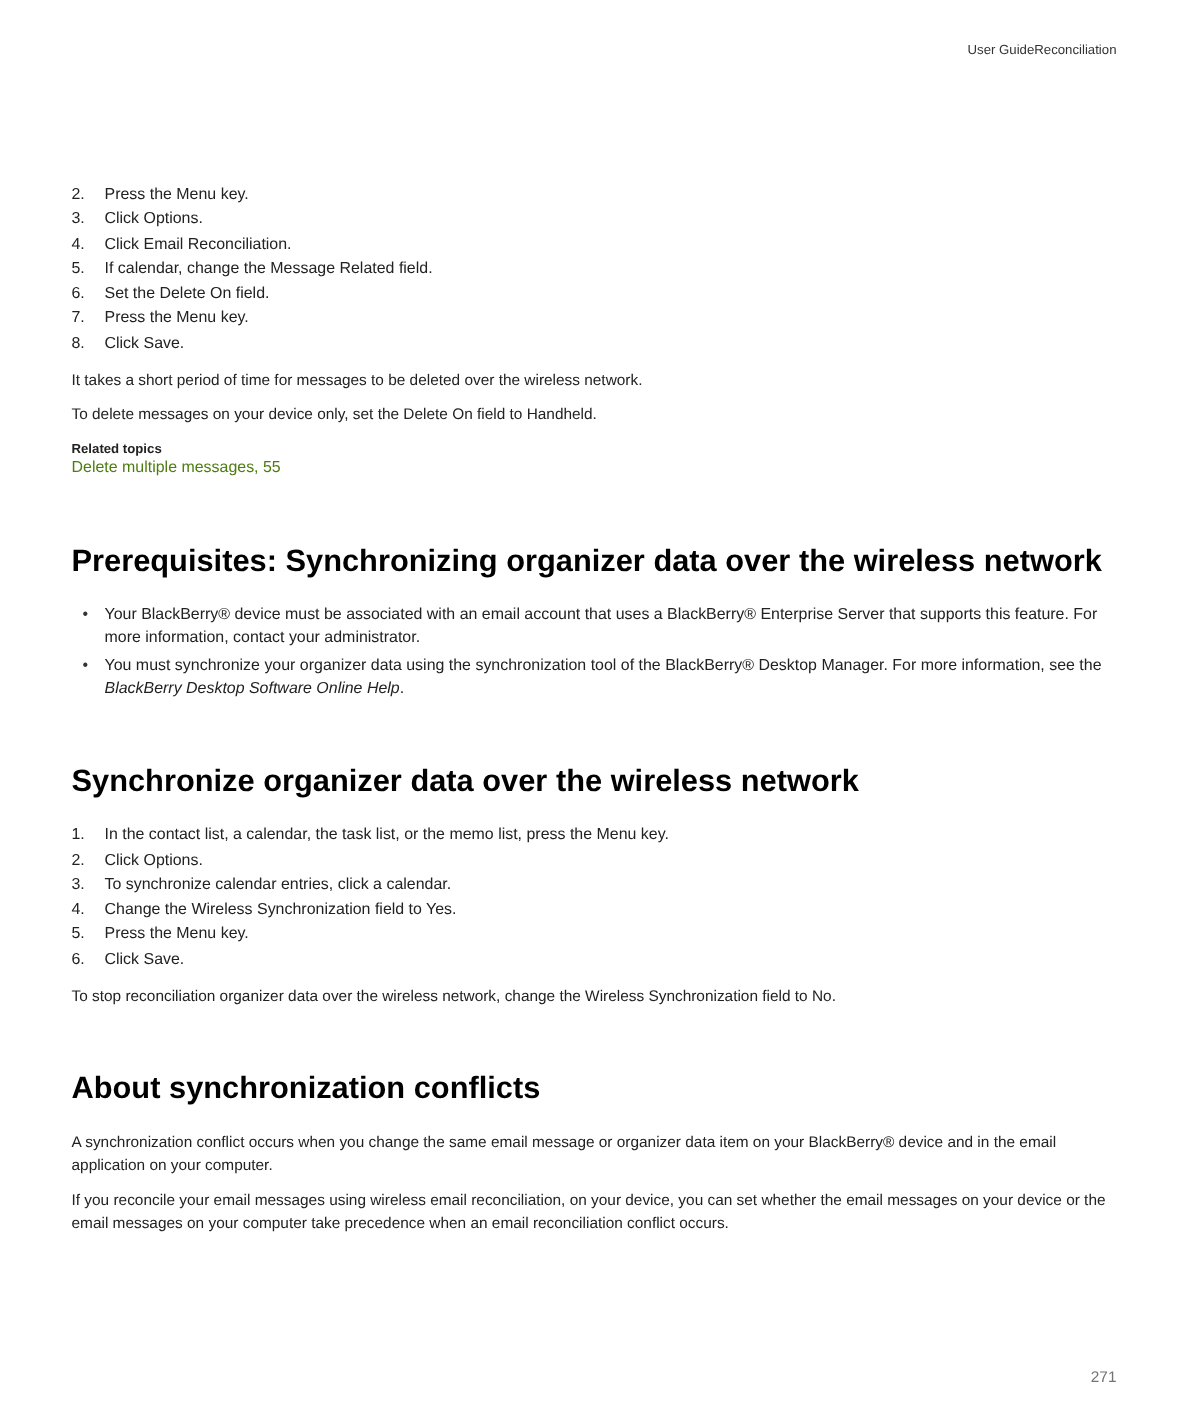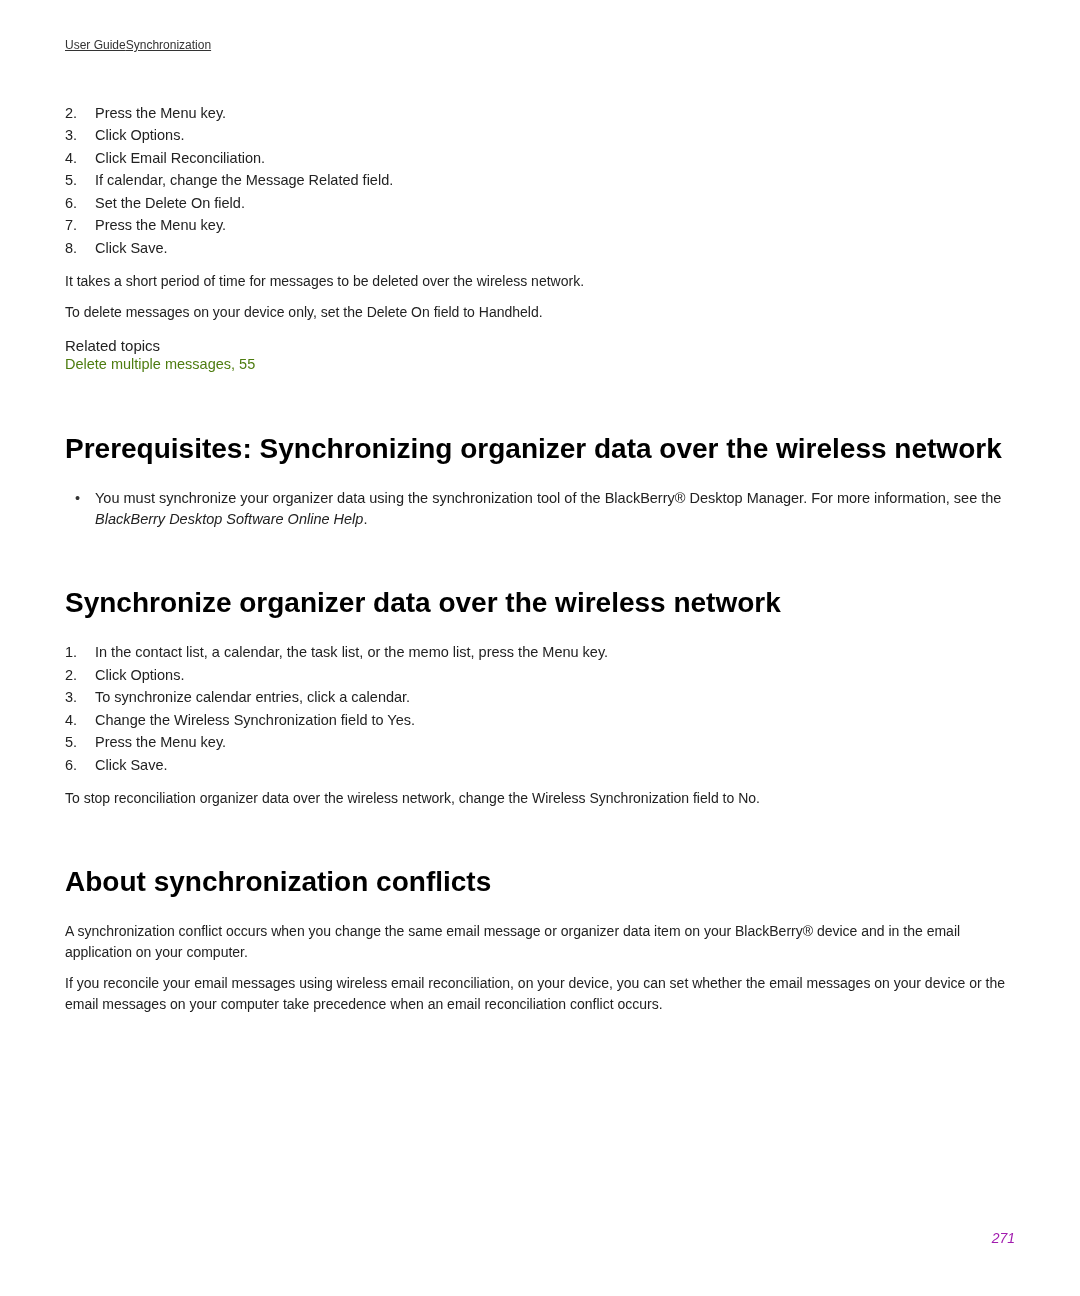--- a/index.html
+++ b/index.html
@@ -11,25 +11,24 @@
       font-family: -apple-system, BlinkMacSystemFont, "Segoe UI", Arial, sans-serif;
       background: #ffffff;
       width: 1080px;
       height: 1296px;
       padding: 38px 65px 40px 65px;
       color: #222;
       position: relative;
     }
     .header {
       display: flex;
-      justify-content: flex-start;
+      justify-content: flex-end;
       font-size: 12px;
       color: #333;
-      margin-bottom: 50px;
-      text-decoration: underline;
+      margin-bottom: 114px;
     }
     ol.steps {
       list-style: none;
       margin-left: 0;
       margin-bottom: 12px;
     }
     ol.steps li {
       font-size: 14.5px;
       line-height: 1.55;
       padding-left: 30px;
@@ -41,22 +40,22 @@
       width: 22px;
       text-align: left;
     }
     .body-text {
       font-size: 14px;
       line-height: 1.5;
       margin-top: 10px;
       margin-bottom: 10px;
     }
     .related-heading {
-      font-size: 15px;
-      font-weight: normal;
+      font-size: 12px;
+      font-weight: bold;
       margin-top: 14px;
     }
     .link {
       color: #4d7c0f;
       font-size: 14.5px;
       line-height: 1.5;
       cursor: pointer;
     }
     h2 {
       color: #000000;
@@ -82,36 +81,35 @@
       position: absolute;
       left: 10px;
       color: #333;
     }
     .italic {
       font-style: italic;
       text-align: center;
     }
     .page-number {
       position: absolute;
-      bottom: 50px;
+      bottom: 37px;
       right: 65px;
       font-size: 14px;
-      color: #a21caf;
-      font-style: italic;
+      color: #737373;
     }
     b {
       font-weight: normal;
     }
   </style>
 </head>
 <body>
 
 <div class="header">
   <span>User Guide</span>
-  <span>Synchronization</span>
+  <span>Reconciliation</span>
 </div>
 
 <ol class="steps">
   <li><span class="num">2.</span><span>Press the </span><b>Menu</b><span> key.</span></li>
   <li><span class="num">3.</span><span>Click </span><b>Options</b><span>.</span></li>
   <li><span class="num">4.</span><span>Click </span><b>Email Reconciliation</b><span>.</span></li>
   <li><span class="num">5.</span><span>If calendar, change the </span><b>Message Related</b><span> field.</span></li>
   <li><span class="num">6.</span><span>Set the </span><b>Delete On</b><span> field.</span></li>
   <li><span class="num">7.</span><span>Press the </span><b>Menu</b><span> key.</span></li>
   <li><span class="num">8.</span><span>Click </span><b>Save</b><span>.</span></li>
@@ -120,20 +118,21 @@
 <p class="body-text">It takes a short period of time for messages to be deleted over the wireless network.</p>
 
 <p class="body-text"><span>To delete messages on your device only, set the </span><b>Delete On</b><span> field to </span><b>Handheld</b><span>.</span></p>
 
 <p class="related-heading">Related topics</p>
 <p class="link">Delete multiple messages, 55</p>
 
 <h2>Prerequisites: Synchronizing organizer data over the wireless network</h2>
 
 <ul class="bullets">
+  <li><span>Your BlackBerry® device must be associated with an email account that uses a BlackBerry® Enterprise Server that supports this feature. For more information, contact your administrator.</span></li>
   <li><span>You must synchronize your organizer data using the synchronization tool of the BlackBerry® Desktop Manager. For more information, see the  </span><span class="italic">BlackBerry Desktop Software Online Help</span><span>.</span></li>
 </ul>
 
 <h2>Synchronize organizer data over the wireless network</h2>
 
 <ol class="steps">
   <li><span class="num">1.</span><span>In the contact list, a calendar, the task list, or the memo list, press the </span><b>Menu</b><span> key.</span></li>
   <li><span class="num">2.</span><span>Click </span><b>Options</b><span>.</span></li>
   <li><span class="num">3.</span><span>To synchronize calendar entries, click a calendar.</span></li>
   <li><span class="num">4.</span><span>Change the </span><b>Wireless Synchronization</b><span> field to </span><b>Yes</b><span>.</span></li>

